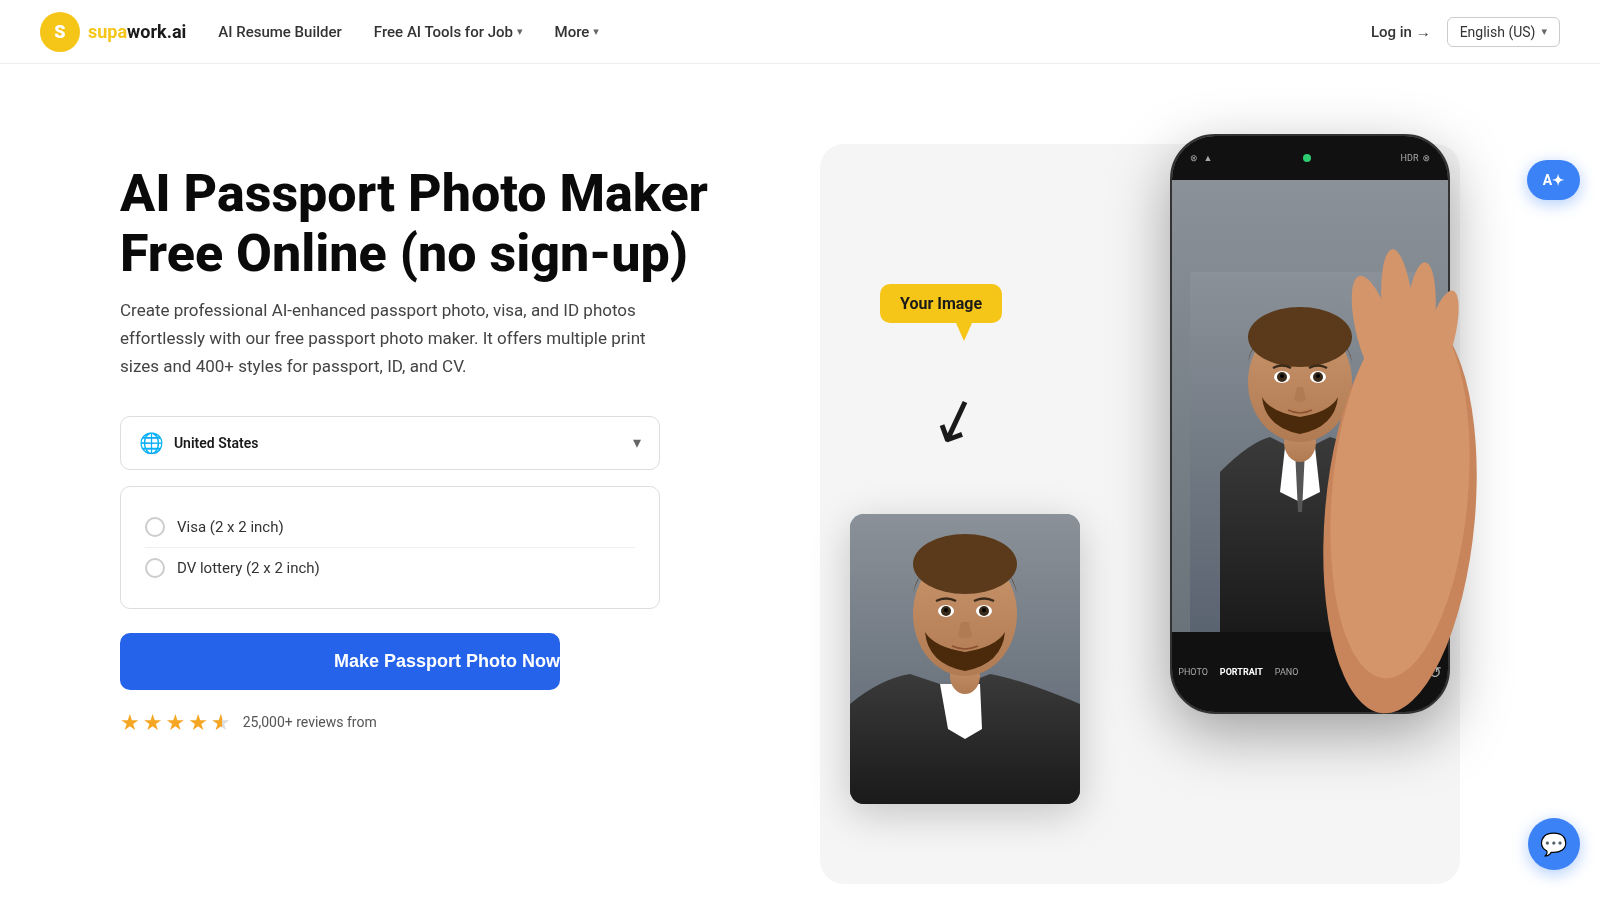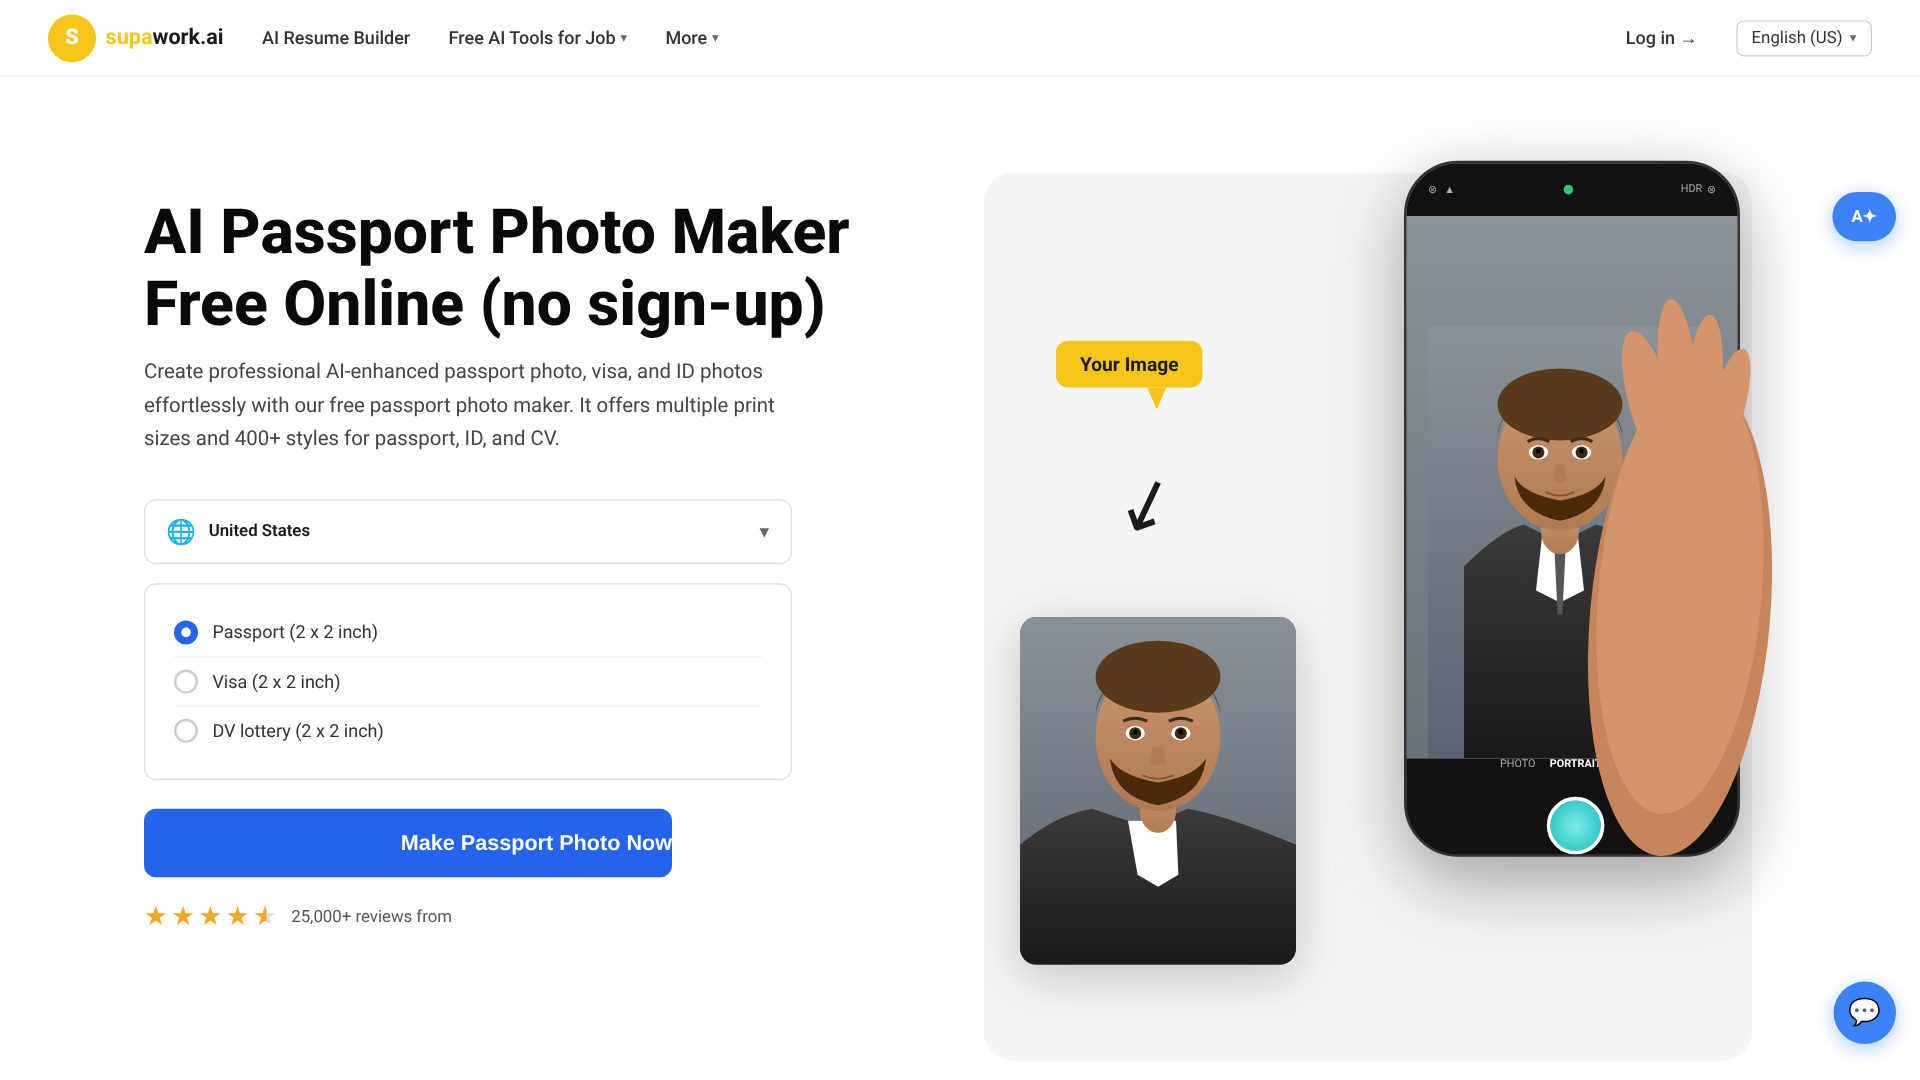--- a/index.html
+++ b/index.html
@@ -17,21 +17,21 @@
       width: 40px; height: 40px; background: #f5c518; border-radius: 50%;
       display: flex; align-items: center; justify-content: center; font-size: 18px; font-weight: 900; color: #fff;
     }
     .logo-text { font-size: 18px; font-weight: 700; color: #1a1a1a; }
     .logo-text span { color: #f5c518; }
     .nav-item {
       display: flex; align-items: center; gap: 4px;
       font-size: 15px; color: #333; cursor: pointer; font-weight: 500;
     }
     .chevron { font-size: 11px; color: #666; }
-    .navbar-right { display: flex; align-items: center; gap: 32px; }
+    .navbar-right { display: flex; align-items: center; gap: 16px; }
     .login-btn {
       display: flex; align-items: center; gap: 6px;
       font-size: 15px; color: #333; cursor: pointer; font-weight: 500;
     }
     .lang-btn {
       display: flex; align-items: center; gap: 6px;
       border: 1px solid #ccc; border-radius: 6px; padding: 6px 12px;
       font-size: 14px; color: #333; cursor: pointer;
     }
 
@@ -117,21 +117,21 @@
       justify-content: space-between; padding: 0 18px;
     }
     .camera-dot { width: 8px; height: 8px; background: #2ecc71; border-radius: 50%; }
     .man-photo-phone {
       flex: 1;
       background: linear-gradient(180deg, #8a9198 0%, #6a737a 100%);
       display: flex; align-items: flex-end; justify-content: center;
       position: relative; overflow: hidden;
     }
     .phone-bottom-bar {
-      background: #111; height: 80px; display: flex; flex-direction: column;
+      background: #111; height: 80px; display: flex; 
       align-items: center; justify-content: center; gap: 22px; padding: 8px;
     }
     .camera-modes { display: flex; gap: 12px; font-size: 9px; color: #aaa; }
     .camera-btn {
       width: 48px; height: 48px; border-radius: 50%;
       background: radial-gradient(circle, #7eecea 0%, #3dcfce 60%, #2ab5b4 100%);
       border: 3px solid #fff;
     }
     .camera-controls { display: flex; align-items: center; gap: 20px; }
     .flip-icon { color: #aaa; font-size: 16px; }
@@ -241,24 +241,20 @@
 
     <div class="country-selector">
       <div class="country-left">
         <span class="globe-icon">🌐</span>
         <span class="country-name">United States</span>
       </div>
       <span class="chevron-down">▾</span>
     </div>
 
     <div class="options-panel">
-      <div class="radio-option">
-        <div class="radio-circle selected"></div>
-        <span class="radio-label">Passport (2 x 2 inch)</span>
-      </div>
       <div class="radio-option">
         <div class="radio-circle"></div>
         <span class="radio-label">Visa (2 x 2 inch)</span>
       </div>
       <div class="radio-option">
         <div class="radio-circle"></div>
         <span class="radio-label">DV lottery (2 x 2 inch)</span>
       </div>
     </div>
 

